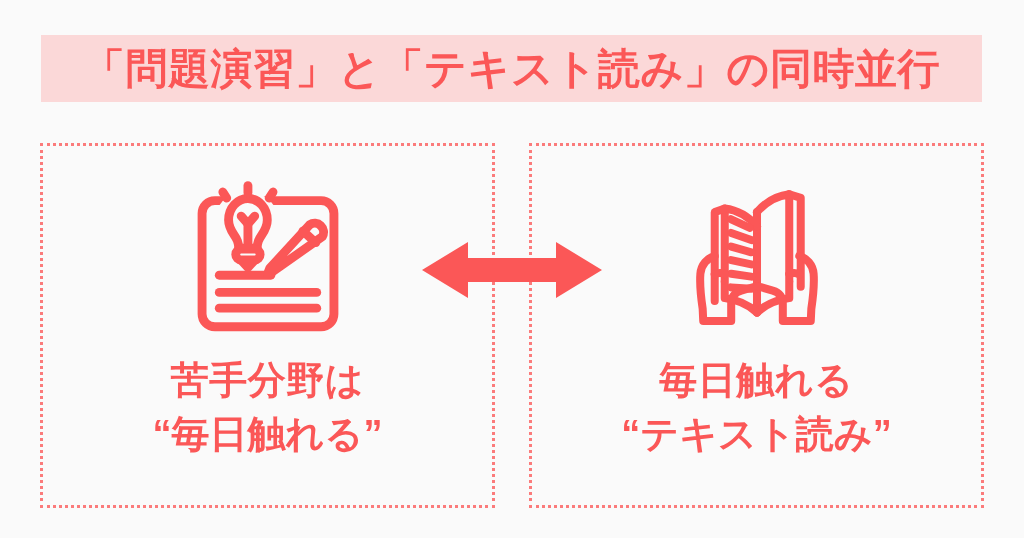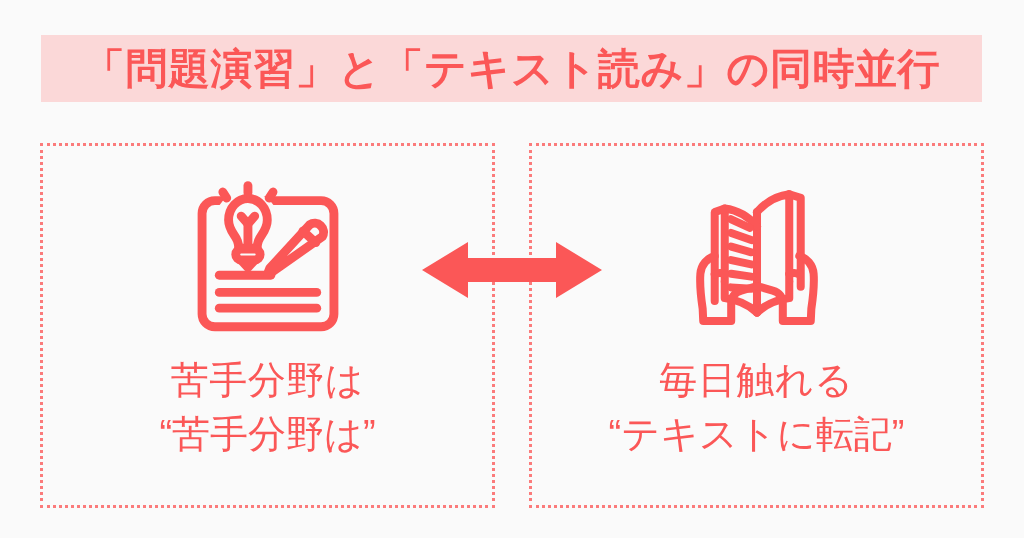--- a/index.html
+++ b/index.html
@@ -66,21 +66,21 @@
     height: 180px;
     display: flex;
     align-items: center;
     justify-content: center;
   }
 
   .caption {
     margin-top: 6px;
     text-align: center;
     color: #fb5757;
-    font-weight: normal;
+    font-weight: bold;
     font-size: 38px;
     line-height: 1.42;
     letter-spacing: 0.5px;
     white-space: nowrap;
   }
   .caption-line2 { letter-spacing: 0px; }
 
   
   .arrow {
     position: absolute;
@@ -137,21 +137,21 @@
           <g fill="none" stroke="#fb5757" stroke-width="6.2" stroke-linecap="round" stroke-linejoin="round">
             <path d="M63.5 69.3l-3.9 2.1 1.6-4.2 27.9-30.4
                      a6.2 6.2 0 0 1 8.8 8.3z"></path>
             <line x1="84.4" y1="41.2" x2="93.3" y2="49.3"></line>
           </g>
         </svg>
       </div>
 
       <div class="caption">
         <div>苦手分野は</div>
-        <div class="caption-line2">“苦手分野は”</div>
+        <div class="caption-line2">“毎日触れる”</div>
       </div>
 
     </div>
   </div>
 
   <div class="panel panel-right">
     <div class="panel-inner">
 
       <div class="icon-wrap">
         <svg width="172" height="172" viewBox="0 0 120 120" aria-hidden="true">
@@ -186,21 +186,21 @@
           </g>
           <g fill="#fb5757" stroke="none">
             <circle cx="36.6" cy="76.4" r="1.9"></circle>
             <circle cx="83.4" cy="76.4" r="1.9"></circle>
           </g>
         </svg>
       </div>
 
       <div class="caption">
         <div>毎日触れる</div>
-        <div class="caption-line2">“テキストに転記”</div>
+        <div class="caption-line2">“テキスト読み”</div>
       </div>
 
     </div>
   </div>
 
   <div class="arrow">
     <svg width="180" height="68" viewBox="0 0 180 68" aria-hidden="true">
       <polygon fill="#fb5757" points="0,34 46,6 46,22 134,22 134,6 180,34 134,62 134,46 46,46 46,62"></polygon>
     </svg>
   </div>

